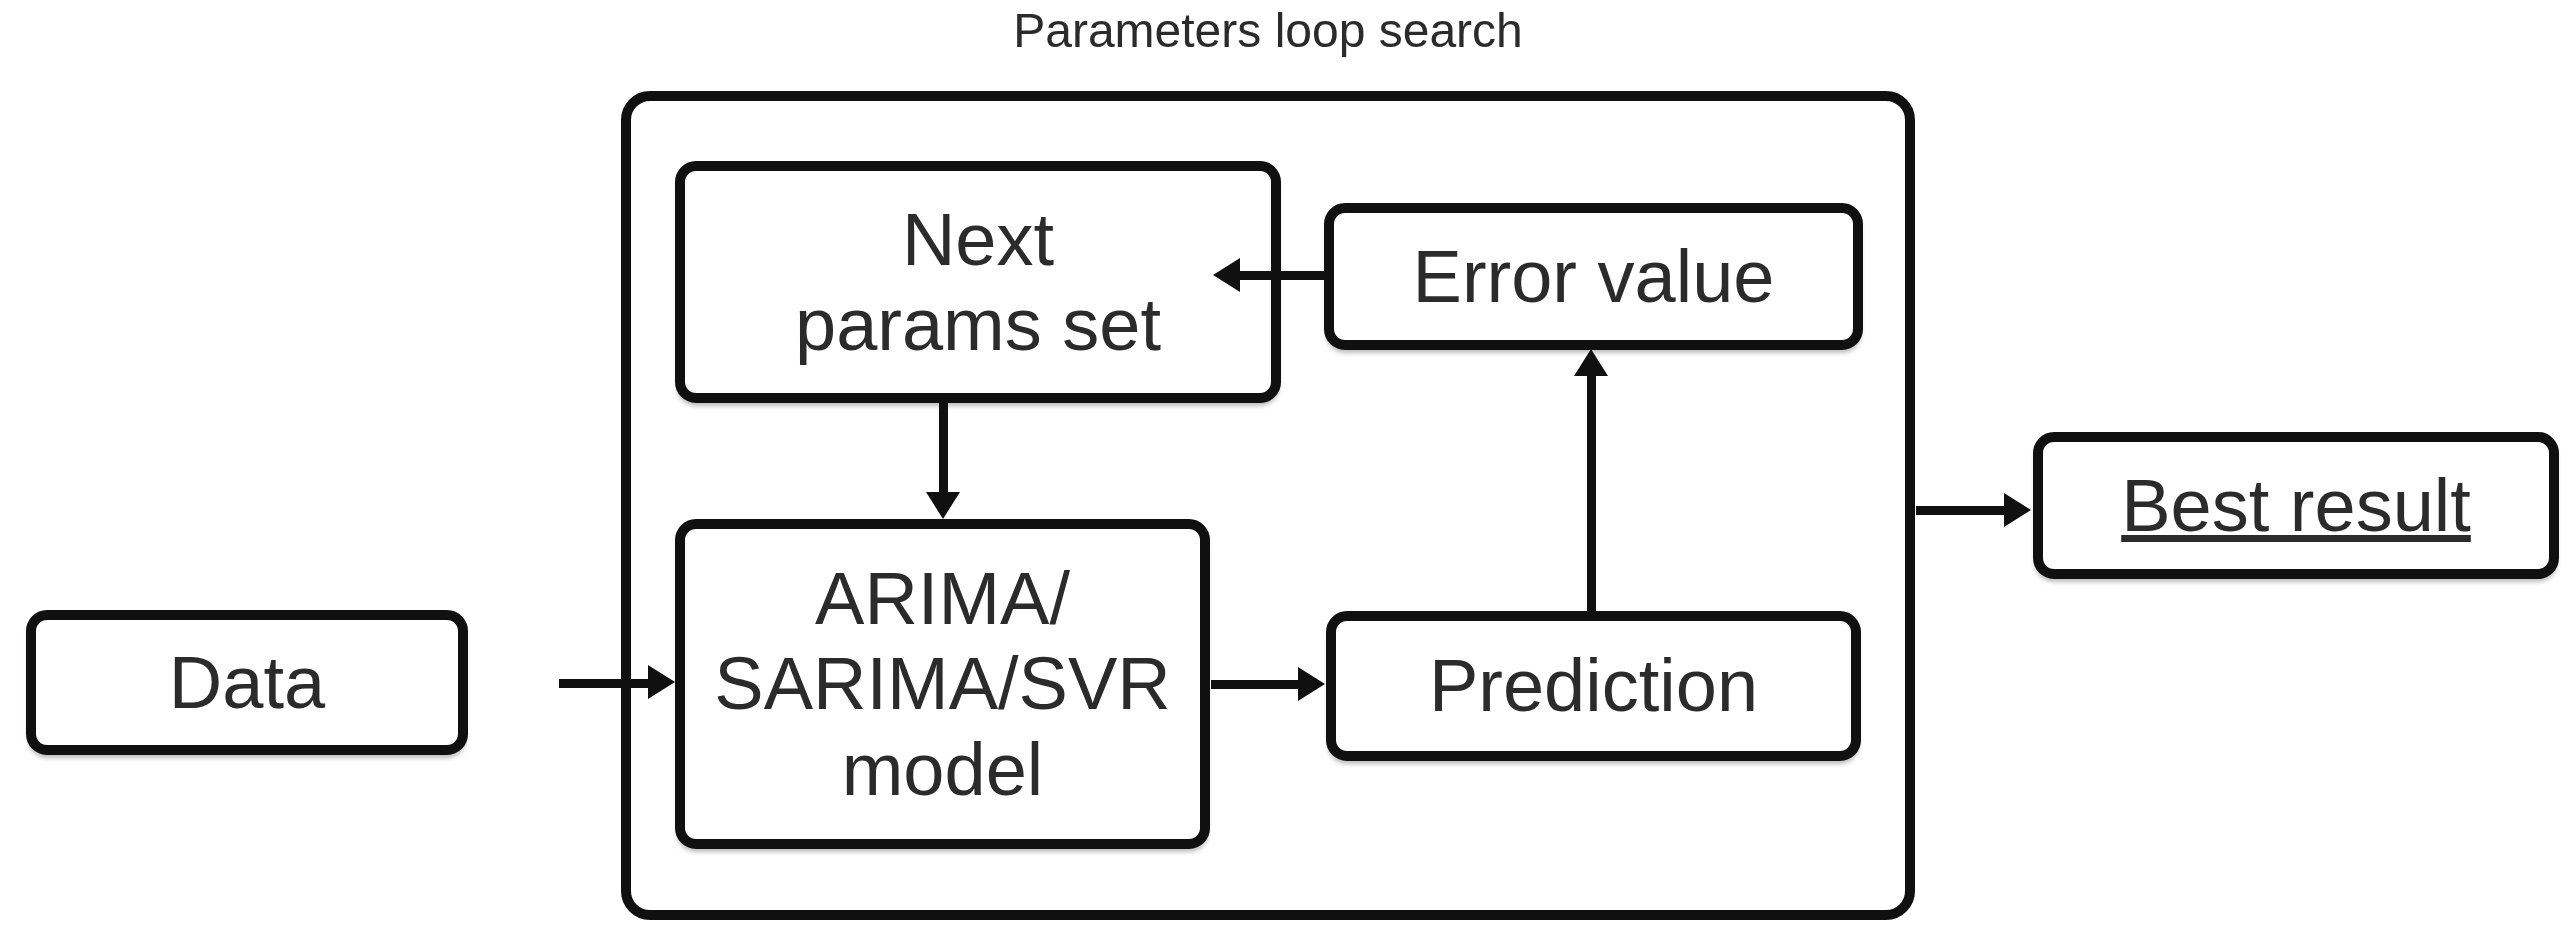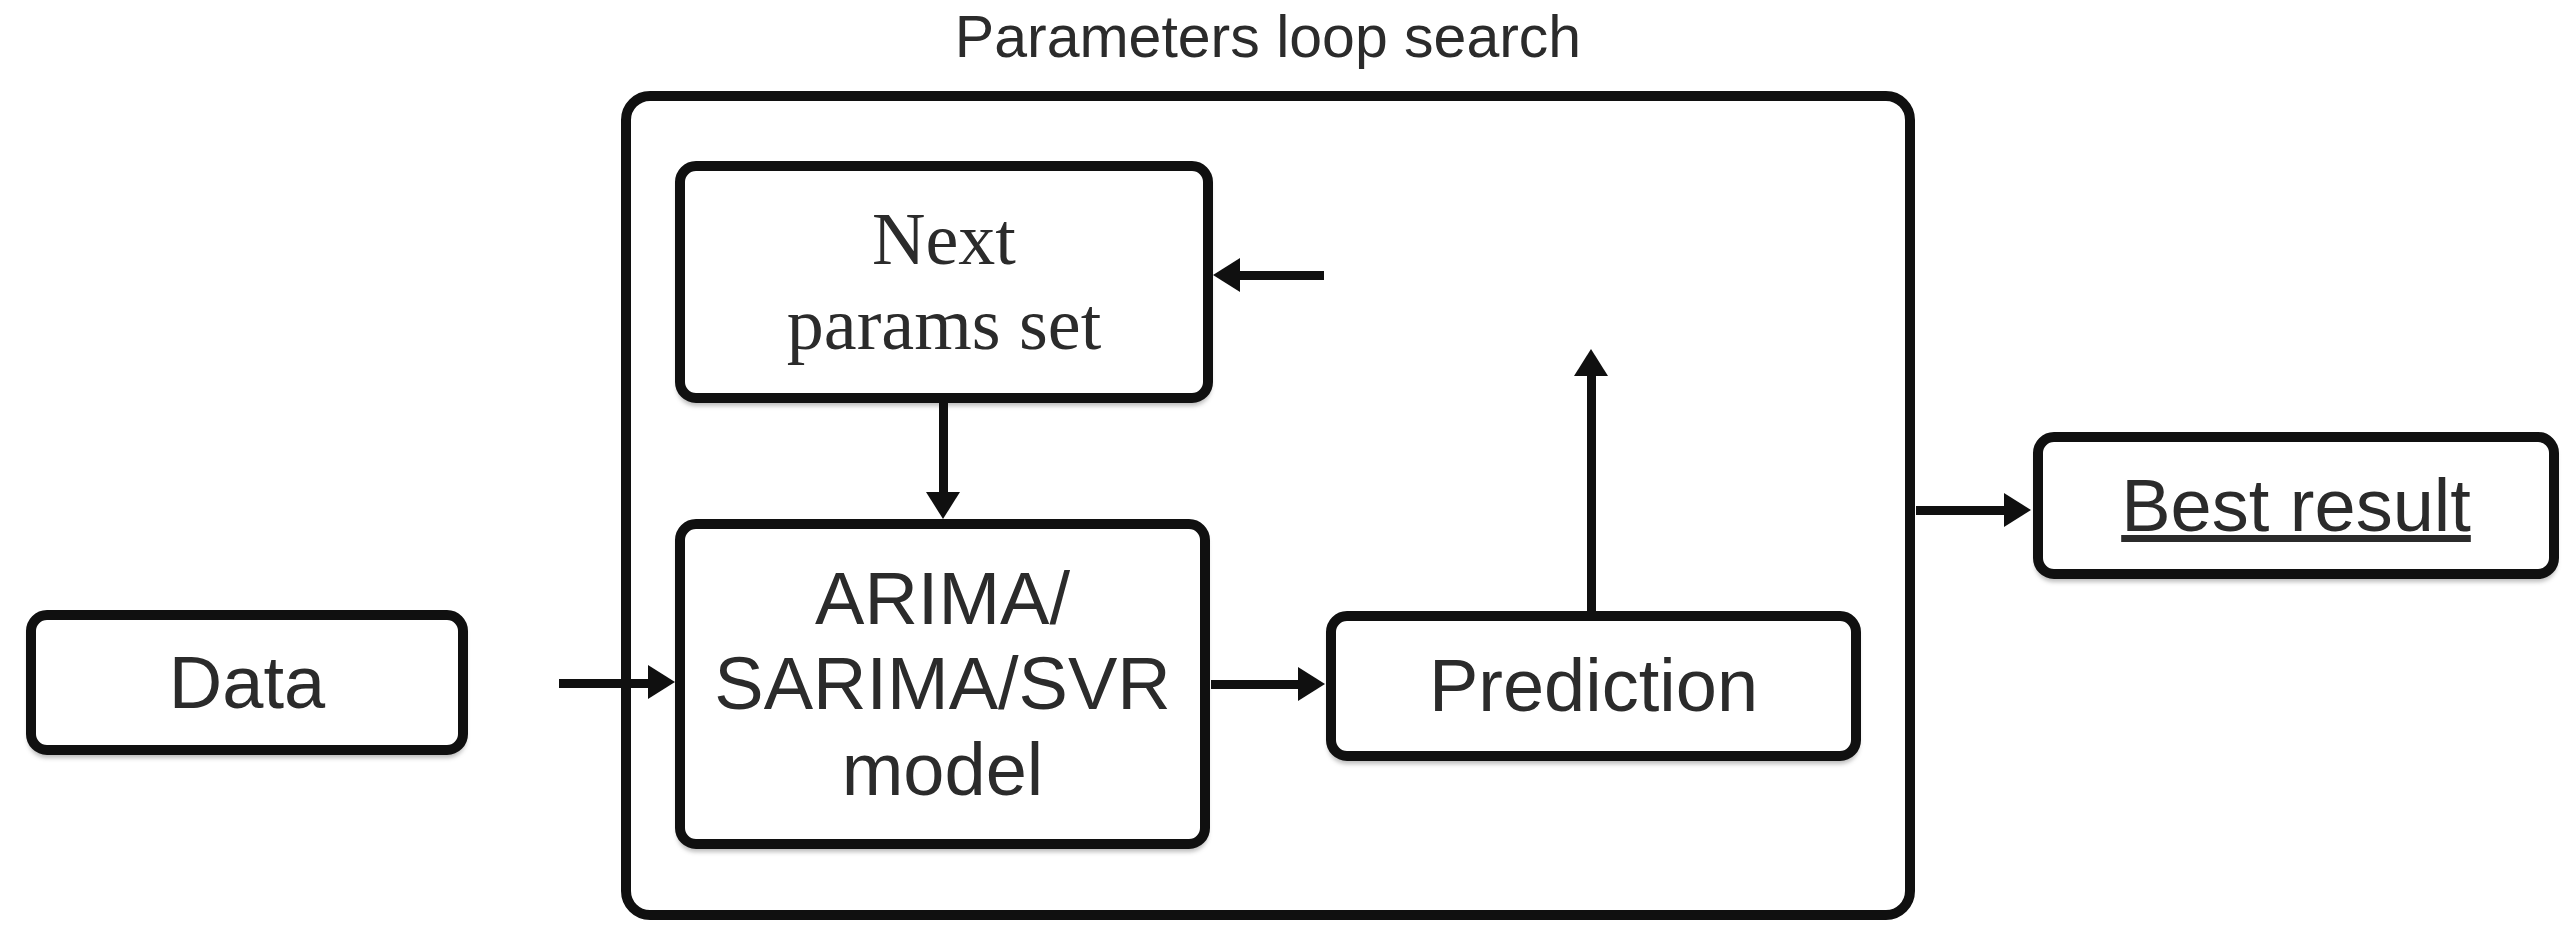--- a/index.html
+++ b/index.html
@@ -13,21 +13,21 @@
     width:2576px;height:940px;
     background:var(--bg);
     font-family:"Liberation Sans","DejaVu Sans",sans-serif;
     color:var(--text);
     overflow:hidden;
   }
   .title{
     position:absolute;
     left:621px;top:4.8px;width:1294px;
     text-align:center;
-    font-size:59px;line-height:1.1;
+    font-size:48px;line-height:1.1;
     color:var(--text);
     white-space:nowrap;
   }
   .loop-box{
     position:absolute;
     left:621px;top:91px;width:1294px;height:829px;
     border:10.5px solid var(--stroke);
     border-radius:29px;
     box-sizing:border-box;
     background:transparent;
@@ -38,21 +38,21 @@
     border:10.5px solid var(--stroke);
     border-radius:21px;
     background:var(--bg);
     display:flex;align-items:center;justify-content:center;
     text-align:center;
     font-size:74px;line-height:1.15;
     box-shadow:0 4.8px 4px -2.4px rgba(110,110,110,0.45);
   }
   .node span{white-space:pre-line;}
   .n-data      {left:26px;  top:610px; width:442px; height:145px;}
-  .n-next      {left:675px; top:161px; width:538px; height:242px;font-family:Liberation Serif, serif;}
+  .n-next      {left:675px; top:161px; width:606px; height:242px;}
   .n-error     {left:1324px;top:203px; width:539px; height:147px;}
   .n-model     {left:675px; top:519px; width:535px; height:330px;}
   .n-prediction{left:1326px;top:611px; width:535px; height:150px;}
   .n-best      {left:2033px;top:432px; width:526px; height:147px;text-decoration:underline;}
 
   .shaft{position:absolute;background:var(--stroke);}
   .head{position:absolute;width:0;height:0;}
   .head.right{border-top:17.7px solid transparent;border-bottom:17.7px solid transparent;border-left:27px solid var(--stroke);}
   .head.left {border-top:17.7px solid transparent;border-bottom:17.7px solid transparent;border-right:27px solid var(--stroke);}
   .head.down {border-left:17.7px solid transparent;border-right:17.7px solid transparent;border-top:27px solid var(--stroke);}
@@ -69,20 +69,23 @@
 
   <div class="node n-data">
     <span>Data</span>
   </div>
 
   <div class="node n-next">
     <span>Next
 params set</span>
   </div>
 
+  <div class="node n-error">
+    <span>Error value</span>
+  </div>
 
   <div class="node n-prediction">
     <span>Prediction</span>
   </div>
 
   <div class="node n-model">
     <span>ARIMA/
 SARIMA/SVR
 model</span>
   </div>

